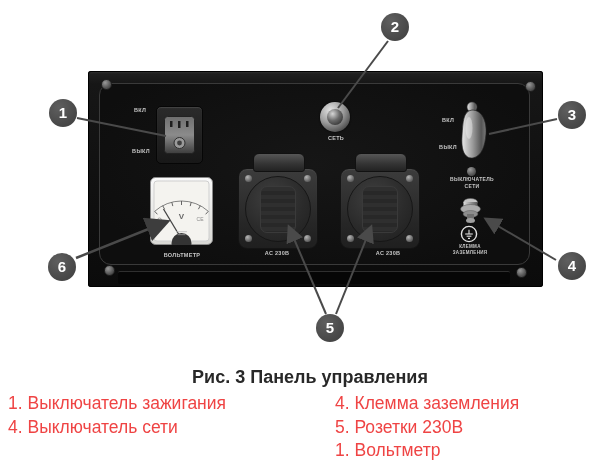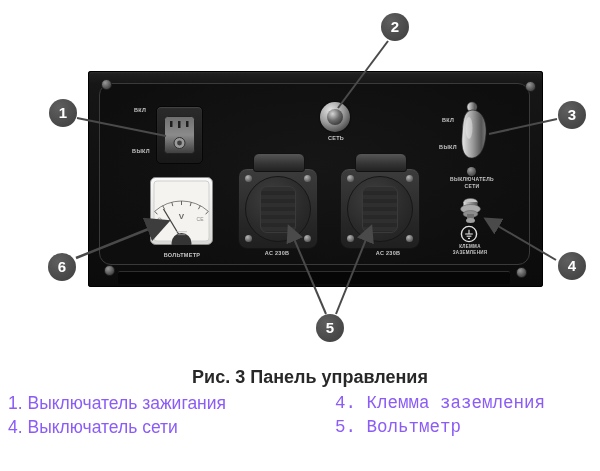--- a/index.html
+++ b/index.html
@@ -61,23 +61,23 @@
   
   #lines{position:absolute;left:0;top:0;z-index:2;pointer-events:none;}
   .callout{position:absolute;width:28px;height:28px;border-radius:50%;z-index:3;
            background:radial-gradient(circle at 35% 30%,#5f5f5f,#464646 72%);
            color:#fff;font-size:15px;font-weight:700;text-align:center;line-height:28px;}
 
   
   #caption{position:absolute;left:20px;top:367px;width:580px;text-align:center;
            font-size:18px;font-weight:700;color:#282828;}
   .legend{position:absolute;top:392px;margin:0;padding:0;list-style:none;
-          font-size:17.5px;color:#8b5cf6;}
+          font-size:17.5px;color:#ef4444;}
   .legend li{height:23.5px;line-height:23.5px;white-space:nowrap;}
-  #legend-left{left:8px;} #legend-right{left:335px;font-family:Liberation Mono, monospace;}
+  #legend-left{left:8px;} #legend-right{left:335px;}
 </style>
 </head>
 <body>
 
 <div id="canvas">
 
   <div id="panel">
     <div class="inner-face"></div>
     <div class="vent"></div>
     <div class="pscrew" style="left:13px;top:8px"></div>
@@ -237,16 +237,17 @@
   <div class="callout" style="left:48px;top:253px">6</div>
 
   <div id="caption">Рис. 3 Панель управления</div>
 
   <ul class="legend" id="legend-left">
     <li>1. Выключатель зажигания</li>
     <li>4. Выключатель сети</li>
   </ul>
   <ul class="legend" id="legend-right">
     <li>4. Клемма заземления</li>
-    <li>5. Вольтметр</li>
+    <li>5. Розетки 230В</li>
+    <li>1. Вольтметр</li>
   </ul>
 
 </div>
 
 </body></html>

